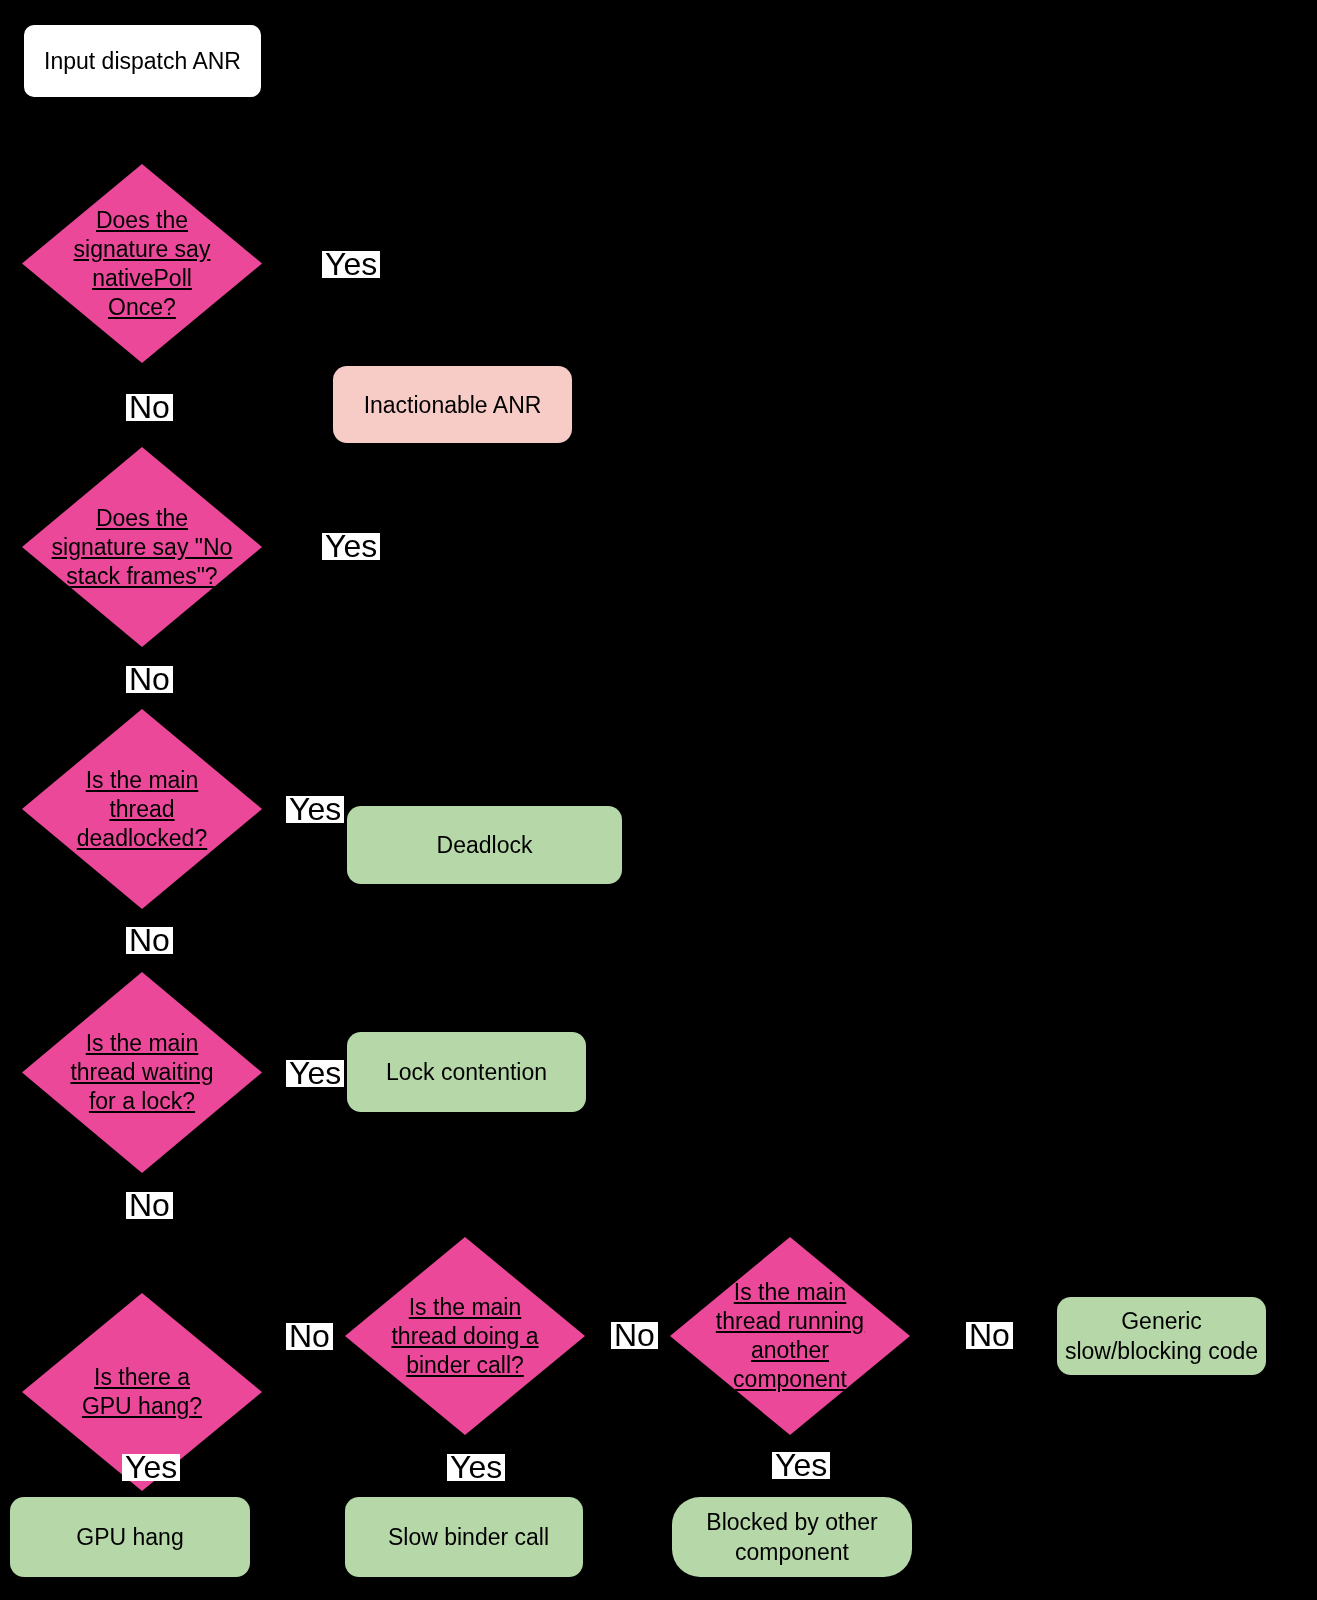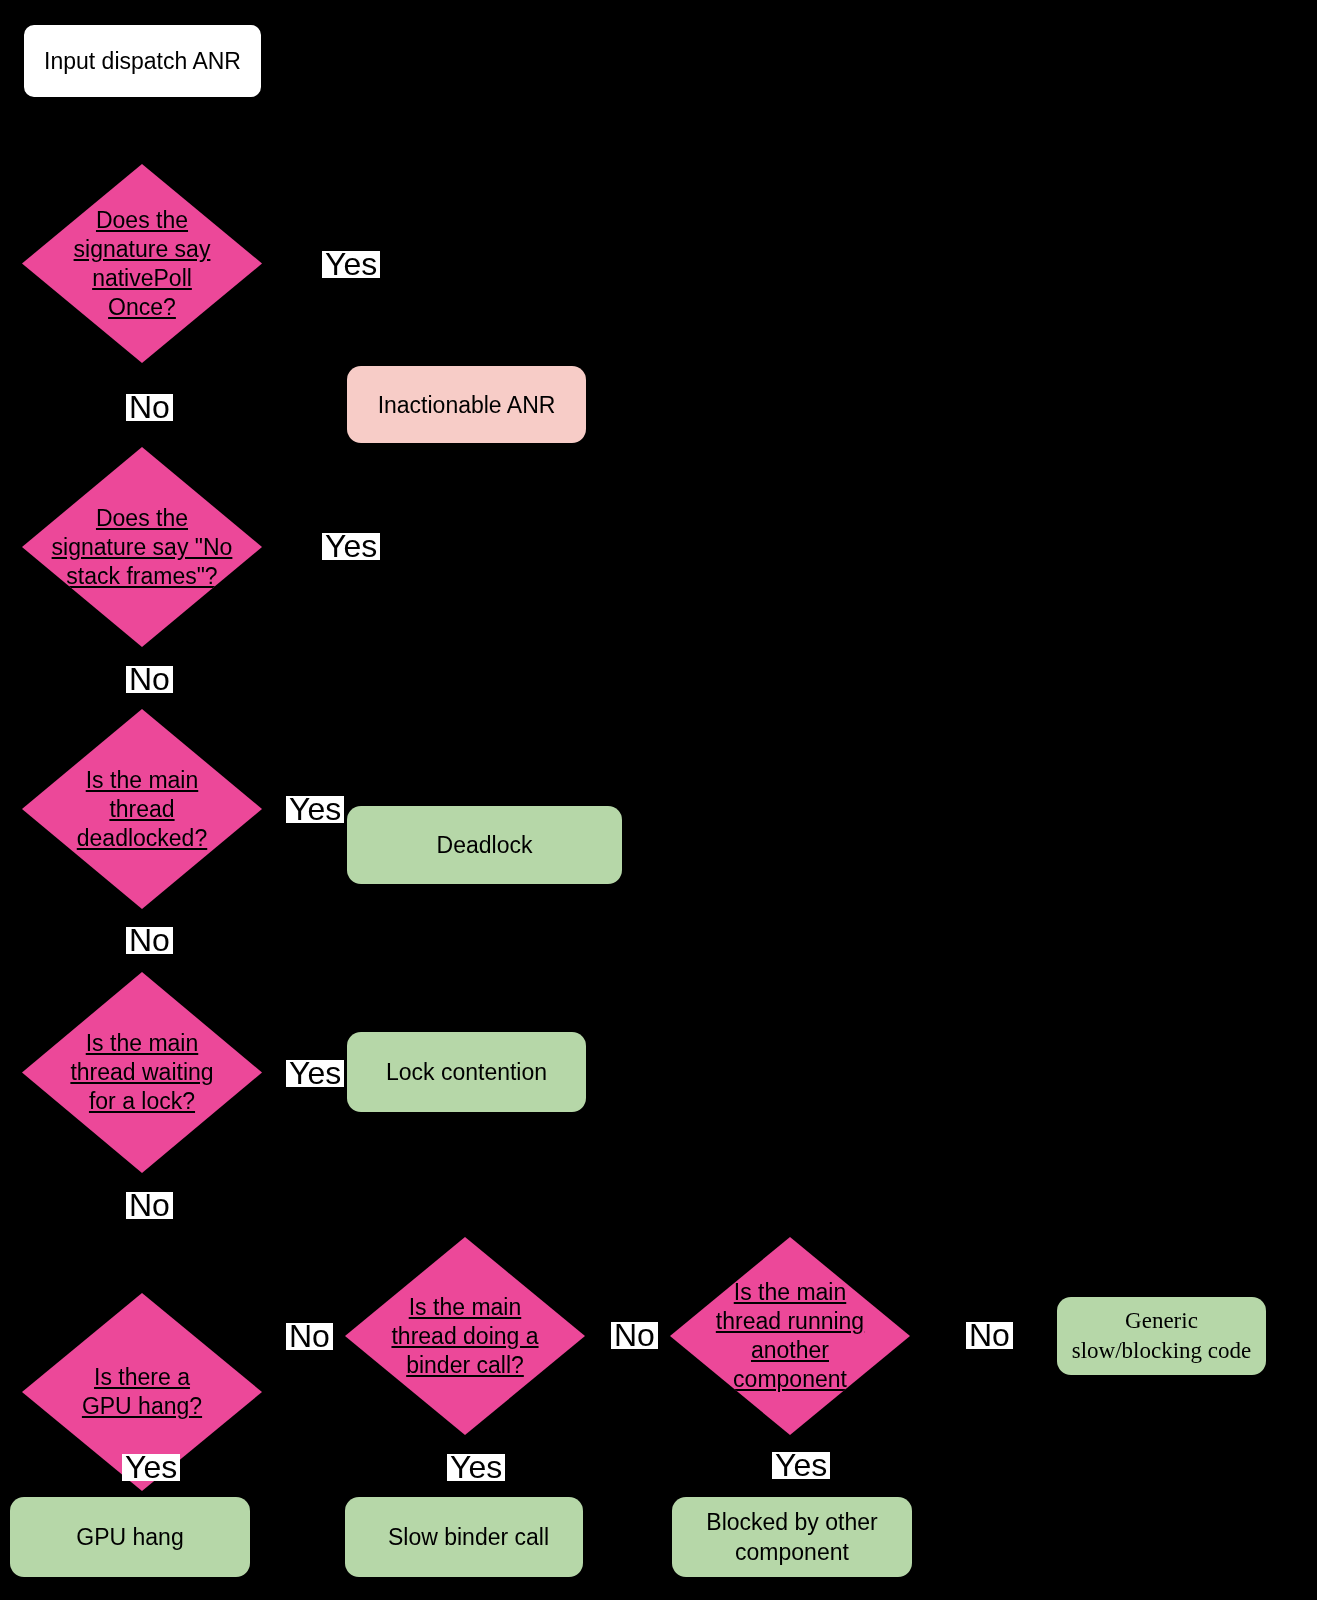--- a/index.html
+++ b/index.html
@@ -80,34 +80,34 @@
 
   <div class="node diamond" style="left:345px; top:1237px; width:240px; height:198px;">Is the main
 thread doing a
 binder call?</div>
 
   <div class="node diamond" style="left:670px; top:1237px; width:240px; height:198px;">Is the main
 thread running
 another
 component</div>
 
-  <div class="node terminal pink" style="left:347px; top:366px; width:239px; height:77px;">Inactionable ANR</div>
+  <div class="node terminal pink" style="left:333px; top:366px; width:239px; height:77px;">Inactionable ANR</div>
 
   <div class="node terminal green" style="left:347px; top:806px; width:275px; height:78px;">Deadlock</div>
 
   <div class="node terminal green" style="left:347px; top:1032px; width:239px; height:80px;text-align:center;">Lock contention</div>
 
   <div class="node terminal green" style="left:10px; top:1497px; width:240px; height:80px;">GPU hang</div>
 
   <div class="node terminal green" style="left:345px; top:1497px; width:238px; height:80px;padding-left:9px;">Slow binder call</div>
 
-  <div class="node terminal green" style="left:672px; top:1497px; width:240px; height:80px;">Blocked by other
+  <div class="node terminal green" style="left:672px; top:1497px; width:240px; height:80px;border-radius:28px;">Blocked by other
 component</div>
 
-  <div class="node terminal green" style="left:1057px; top:1297px; width:209px; height:78px;font-family:Liberation Serif, serif;">Generic
+  <div class="node terminal green" style="left:1057px; top:1297px; width:209px; height:78px;">Generic
 slow/blocking code</div>
 
   <span class="edge-label" style="left:322px; top:251px;">Yes</span>
   <span class="edge-label" style="left:126px; top:394px;">No</span>
 
   <span class="edge-label" style="left:322px; top:533px;">Yes</span>
   <span class="edge-label" style="left:126px; top:666px;">No</span>
 
   <span class="edge-label" style="left:286px; top:796px;">Yes</span>
   <span class="edge-label" style="left:126px; top:927px;">No</span>

